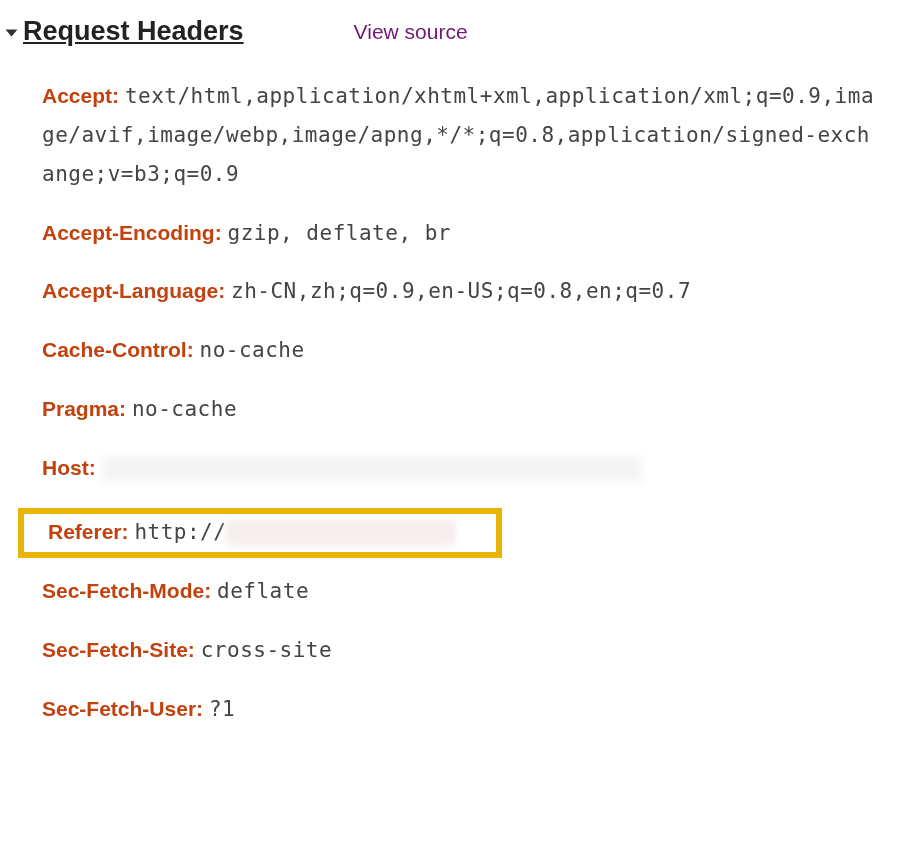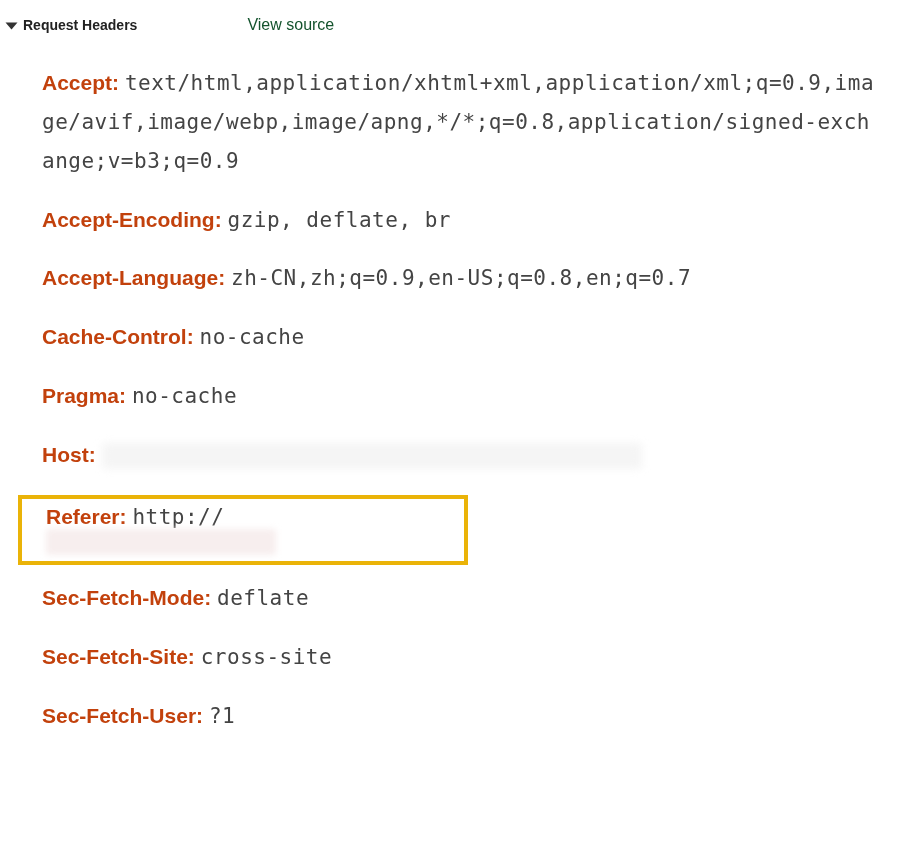--- a/index.html
+++ b/index.html
@@ -27,27 +27,28 @@
       border-left: 7px solid #333;
       border-top: 6px solid transparent;
       border-bottom: 6px solid transparent;
       transform: rotate(90deg);
       margin-right: 8px;
       margin-top: 2px;
     }
     .section-title {
       font-weight: 700;
       color: #222;
-      font-size: 14px;
+      font-size: 27px;
+      text-decoration: underline;
     }
     .view-source {
       margin-left: 110px;
-      color: #14532d;
+      color: #701a75;
       font-weight: 400;
-      font-size: 16px;
+      font-size: 21px;
     }
     .headers-list {
       padding-left: 34px;
       padding-right: 10px;
     }
     .header-row {
       margin-bottom: 20px;
       line-height: 1.85;
       word-wrap: break-word;
       word-break: break-all;
@@ -58,26 +59,26 @@
       color: #c2410c;
       font-family: -apple-system, BlinkMacSystemFont, "Helvetica Neue", Arial, sans-serif;
     }
     .header-value {
       font-family: "SF Mono", "Menlo", "Consolas", "Monaco", monospace;
       color: #444;
       font-weight: 400;
       letter-spacing: 0.5px;
     }
     .highlight-box {
-      border: 4px solid #eab308;
+      border: 6px solid #eab308;
       padding: 6px 10px 6px 24px;
       margin-left: -24px;
       margin-right: auto;
       display: inline-block;
-      width: 450px;
+      width: 484px;
       margin-bottom: 14px;
     }
     .redacted-host {
       display: inline-block;
       width: 540px;
       height: 26px;
       background: #f5f5f5;
       filter: blur(4px);
       vertical-align: middle;
       border-radius: 3px;

